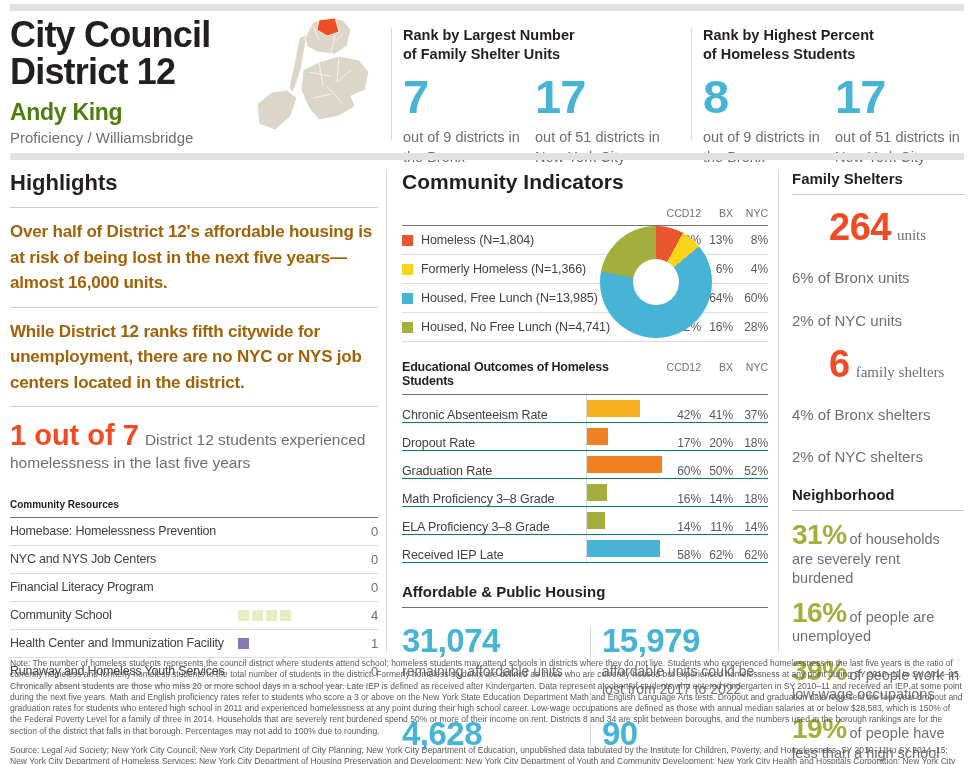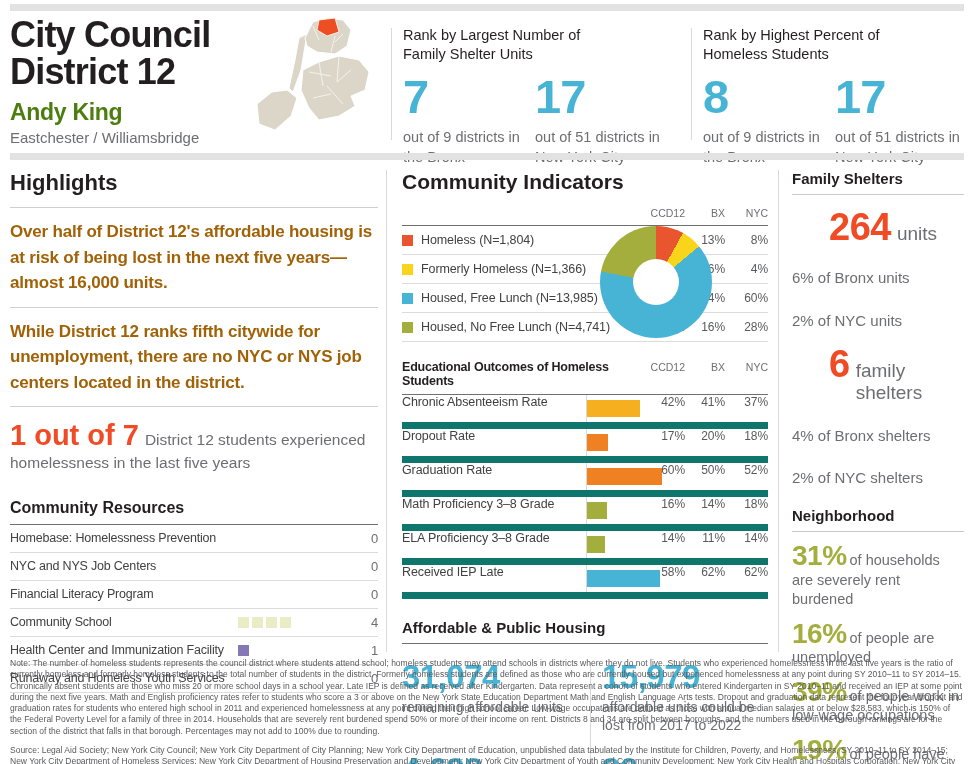--- a/index.html
+++ b/index.html
@@ -12,21 +12,21 @@
   
   .title-block{position:absolute;left:10px;top:16px;width:240px;}
   .t1{font-size:36px;font-weight:bold;line-height:1.03;letter-spacing:-0.8px;}
   .member{font-size:23px;font-weight:bold;color:#4d7c0f;margin-top:9px;letter-spacing:-0.3px;}
   .nbhd{font-size:15px;color:#6D6E71;margin-top:3px;}
   .map{position:absolute;left:247px;top:12px;}
   .vline{position:absolute;top:28px;height:112px;width:1px;background:#D9D9D9;}
   .vl1{left:391px;} .vl2{left:691px;}
   .rank{position:absolute;top:26px;width:264px;}
   .rk1{left:403px;} .rk2{left:703px;}
-  .rank-title{font-size:14.5px;font-weight:normal;line-height:1.28;width:185px;}
+  .rank-title{font-size:14.5px;font-weight:bold;line-height:1.28;width:185px;}
   .rank-stats{display:flex;margin-top:10px;}
   .rank-stat{width:143px;}
   .big-num{font-size:47px;font-weight:bold;color:#47B4D5;line-height:1;letter-spacing:-1px;}
   .cap{font-size:14.5px;color:#6D6E71;line-height:1.38;margin-top:7px;width:126px;}
 
   
   .col-left{position:absolute;left:10px;top:170px;width:368px;}
   .col-mid{position:absolute;left:402px;top:170px;width:366px;}
   .col-right{position:absolute;left:792px;top:170px;width:172px;}
   .main-div{position:absolute;top:170px;height:482px;width:1px;background:#D9D9D9;}
@@ -34,64 +34,64 @@
 
   
   .hl-head{font-size:22px;font-weight:bold;margin:0 0 11px;}
   .divider{border:none;border-top:1px solid #CFCFCF;margin:0;}
   .hl-p{font-size:17px;font-weight:bold;color:#a16207;line-height:1.5;margin:11px 0;letter-spacing:-0.2px;}
   .big-stat{margin-top:14px;font-size:15.5px;color:#6D6E71;line-height:1.5;}
   .big-stat .val{font-size:29px;font-weight:bold;color:#F04B24;margin-right:6px;line-height:1;}
 
   
   .cr{margin-top:24px;}
-  .cr-head{font-size:16px;font-weight:bold;padding-bottom:7px;border-bottom:1px solid #6F7072;}
+  .cr-head{font-size:10px;font-weight:bold;padding-bottom:7px;border-bottom:1px solid #6F7072;}
   .cr-row{position:relative;display:flex;align-items:center;height:27px;border-bottom:1px solid #DCDCDC;
           font-size:12.5px;letter-spacing:-0.2px;color:#414042;}
   .cr-squares{position:absolute;left:228px;top:8px;display:flex;}
   .sq{width:11px;height:11px;margin-right:3px;}
   .cr-count{margin-left:auto;color:#6D6E71;font-size:13px;}
 
   
   .ci-head{font-size:21px;font-weight:bold;margin:0 0 13px;}
   .tbl-head{display:flex;align-items:baseline;border-bottom:1px solid #6F7072;padding-bottom:6px;}
   .tbl-title{font-size:12.5px;font-weight:bold;letter-spacing:-0.2px;}
-  .vals{display:flex;margin-left:auto;gap:8px;}
+  .vals{display:flex;margin-left:auto;}
   .vals span{text-align:right;font-size:12px;color:#58595B;}
   .vals span:nth-child(1){width:42px;}
   .vals span:nth-child(2){width:32px;}
   .vals span:nth-child(3){width:35px;}
   .tbl-head .vals span{font-size:10.5px;color:#6D6E71;font-weight:normal;}
   .pt-rows{position:relative;}
   .pt-row{display:flex;align-items:center;height:28px;border-bottom:1px solid #DCDCDC;
           font-size:12.5px;letter-spacing:-0.1px;color:#414042;}
   .swatch{width:11px;height:11px;margin-right:8px;flex:none;}
   .donut{position:absolute;left:198px;top:0;width:112px;height:112px;border-radius:50%;z-index:2;}
   .donut::after{content:"";position:absolute;inset:33px;border-radius:50%;background:#fff;}
 
   .ot{margin-top:18px;}
   .ot-rows{position:relative;}
   .ot-baseline{position:absolute;left:184px;top:0;bottom:0;width:1px;background:#D9D9D9;}
-  .ot-row{position:relative;display:flex;align-items:flex-start;height:27px;border-bottom:7px solid #0f766e;
+  .ot-row{position:relative;display:flex;align-items:flex-end;height:27px;border-bottom:1px solid #0f766e;
           font-size:12.5px;letter-spacing:-0.1px;color:#414042;}
   .ot-bar{position:absolute;left:185px;top:5px;height:17px;}
 
   .housing{margin-top:20px;}
   .housing-head{font-size:15px;font-weight:bold;padding-bottom:7px;border-bottom:1px solid #6F7072;}
   .housing-grid{position:relative;display:grid;grid-template-columns:186px 166px;column-gap:14px;row-gap:18px;margin-top:16px;}
   .h-divider{position:absolute;left:188px;top:2px;bottom:2px;width:1px;background:#D9D9D9;}
   .h-num{font-size:33px;font-weight:bold;color:#47B4D5;line-height:1;letter-spacing:-0.5px;}
   .h-cap{font-size:14px;color:#6D6E71;line-height:1.32;margin-top:5px;}
 
   
   .rs-head{font-size:15px;font-weight:bold;padding-bottom:7px;border-bottom:1px solid #C9C9C9;}
   .fs-group{margin-top:13px;}
   .fs-line1{display:flex;align-items:baseline;margin-left:37px;}
   .fs-num{font-size:38px;font-weight:bold;color:#F04B24;line-height:1;letter-spacing:-0.5px;margin-right:6px;}
-  .fs-label{font-size:19px;color:#6D6E71;}
+  .fs-label{font-size:15px;color:#6D6E71;font-family:Liberation Serif, serif;}
   .fs-sub{font-size:15px;color:#6D6E71;line-height:1.45;margin-top:21px;}
   .nb-section{margin-top:18px;}
   .nb{font-size:14.5px;color:#6D6E71;line-height:1.35;margin-top:10px;}
   .nb-val{font-size:28px;font-weight:bold;color:#A4AE3C;line-height:1;margin-right:3px;letter-spacing:-0.5px;}
 
   
   .footer{position:absolute;left:10px;top:658px;width:954px;}
   .note{font-size:8.5px;color:#58595B;line-height:1.33;margin:0;}
   .src{font-size:8.5px;color:#58595B;line-height:1.33;margin:8px 0 0;}
 </style>
@@ -99,21 +99,21 @@
 <body>
 
 <div class="page">
 
   <div class="bar bar-top"></div>
 
   <div class="title-block">
     <div class="t1">City Council</div>
     <div class="t1">District 12</div>
     <div class="member">Andy King</div>
-    <div class="nbhd">Eastchester / Williamsbridge</div>
+    <div class="nbhd">Proficiency / Williamsbridge</div>
   </div>
 
   <svg class="map" width="128" height="132" viewBox="0 0 128 132">
     <g fill="#DBD6C8" stroke="#FFFFFF" stroke-width="1">
       <path d="M10,92 L25,80 L40,78 L50,86 L44,104 L28,118 L12,112 Z"></path>
       <path d="M56,58 L72,50 L92,44 L112,48 L122,60 L118,78 L104,84 L108,94 L92,104 L72,108 L62,96 L54,78 Z"></path>
       <path d="M52,26 L60,22 L54,58 L46,80 L42,76 L48,48 Z"></path>
       <path d="M58,26 L66,10 L80,6 L96,8 L104,18 L100,34 L88,42 L70,40 L60,34 Z"></path>
     </g>
     <g stroke="#FFFFFF" stroke-width="0.8" opacity="0.85">

